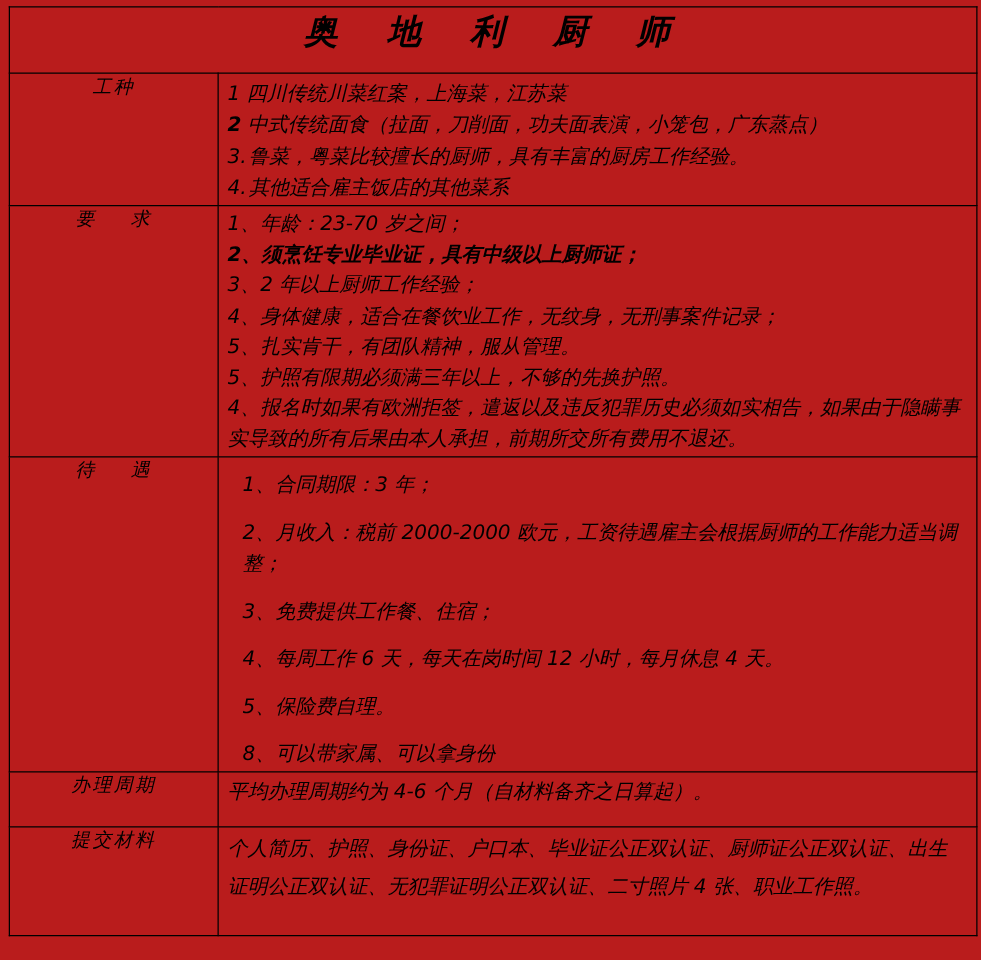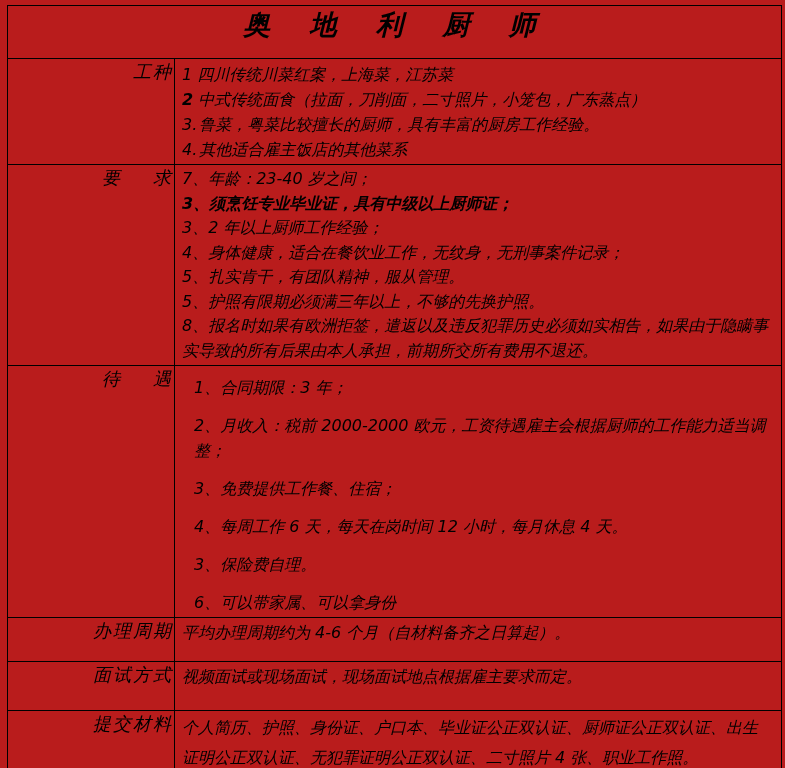--- a/index.html
+++ b/index.html
@@ -36,23 +36,23 @@
     text-align: center;
     vertical-align: middle;
     font-size: 27px;
     font-weight: bold;
     letter-spacing: 10px;
     word-spacing: 10px;
     border-bottom: 2px solid #000000;
     white-space: pre;
   }
   td.label-cell {
-    text-align: right;
+    text-align: center;
     vertical-align: middle;
-    font-size: 18px;
+    font-size: 15px;
     white-space: pre;
     letter-spacing: 2px;
   }
   td.content-cell {
     font-size: 16px;
     line-height: 25px;
     padding: 3px 8px 2px 7px;
   }
   td.content-req { line-height: 24.5px; padding-top: 2px; }
   td.content-benefits { padding-top: 9px; }
@@ -81,60 +81,56 @@
 
     <tbody>
         <tr>
       <td class="title-cell" colspan="2">奥 地 利 厨 师</td>
     </tr>
 
     <tr style="height:103px;">
       <td class="label-cell">工种</td>
       <td class="content-cell">
         <div class="line"><span class="num">1</span><span>四川传统川菜红案，上海菜，江苏菜</span></div>
-        <div class="line"><span class="num bold">2</span><span>中式传统面食（拉面，刀削面，二寸照片，小笼包，广东蒸点）</span></div>
+        <div class="line"><span class="num bold">2</span><span>中式传统面食（拉面，刀削面，功夫面表演，小笼包，广东蒸点）</span></div>
         <div class="line"><span class="num" style="margin-right:2px;">3.</span><span>鲁菜，粤菜比较擅长的厨师，具有丰富的厨房工作经验。</span></div>
         <div class="line"><span class="num" style="margin-right:2px;">4.</span><span>其他适合雇主饭店的其他菜系</span></div>
       </td>
     </tr>
 
     <tr style="height:198px;">
       <td class="label-cell">要    求</td>
       <td class="content-cell content-req">
-        <div class="line">7、年龄：23-40 岁之间；</div>
-        <div class="line bold">3、须烹饪专业毕业证，具有中级以上厨师证；</div>
+        <div class="line">1、年龄：23-70 岁之间；</div>
+        <div class="line bold">2、须烹饪专业毕业证，具有中级以上厨师证；</div>
         <div class="line">3、2 年以上厨师工作经验；</div>
         <div class="line">4、身体健康，适合在餐饮业工作，无纹身，无刑事案件记录；</div>
         <div class="line">5、扎实肯干，有团队精神，服从管理。</div>
         <div class="line">5、护照有限期必须满三年以上，不够的先换护照。</div>
-        <div class="line">8、报名时如果有欧洲拒签，遣返以及违反犯罪历史必须如实相告，如果由于隐瞒事实导致的所有后果由本人承担，前期所交所有费用不退还。</div>
+        <div class="line">4、报名时如果有欧洲拒签，遣返以及违反犯罪历史必须如实相告，如果由于隐瞒事实导致的所有后果由本人承担，前期所交所有费用不退还。</div>
       </td>
     </tr>
 
     <tr style="height:225px;">
       <td class="label-cell">待    遇</td>
       <td class="content-cell content-benefits">
         <div class="line benefit-line">1、合同期限：3 年；</div>
         <div class="line benefit-line">2、月收入：税前 2000-2000 欧元，工资待遇雇主会根据厨师的工作能力适当调整；</div>
         <div class="line benefit-line">3、免费提供工作餐、住宿；</div>
         <div class="line benefit-line">4、每周工作 6 天，每天在岗时间 12 小时，每月休息 4 天。</div>
-        <div class="line benefit-line">3、保险费自理。</div>
-        <div class="line benefit-line">6、可以带家属、可以拿身份</div>
+        <div class="line benefit-line">5、保险费自理。</div>
+        <div class="line benefit-line">8、可以带家属、可以拿身份</div>
       </td>
     </tr>
 
     <tr style="height:44px;">
       <td class="label-cell">办理周期</td>
       <td class="content-mid">平均办理周期约为 4-6 个月（自材料备齐之日算起）。</td>
     </tr>
 
-    <tr style="height:49px;">
-      <td class="label-cell">面试方式</td>
-      <td class="content-mid">视频面试或现场面试，现场面试地点根据雇主要求而定。</td>
-    </tr>
 
     <tr style="height:87px;">
       <td class="label-cell">提交材料</td>
       <td class="content-mid content-materials">个人简历、护照、身份证、户口本、毕业证公正双认证、厨师证公正双认证、出生证明公正双认证、无犯罪证明公正双认证、二寸照片 4 张、职业工作照。</td>
     </tr>
   </tbody>
     </table>
 </div>
 
 </body></html>

